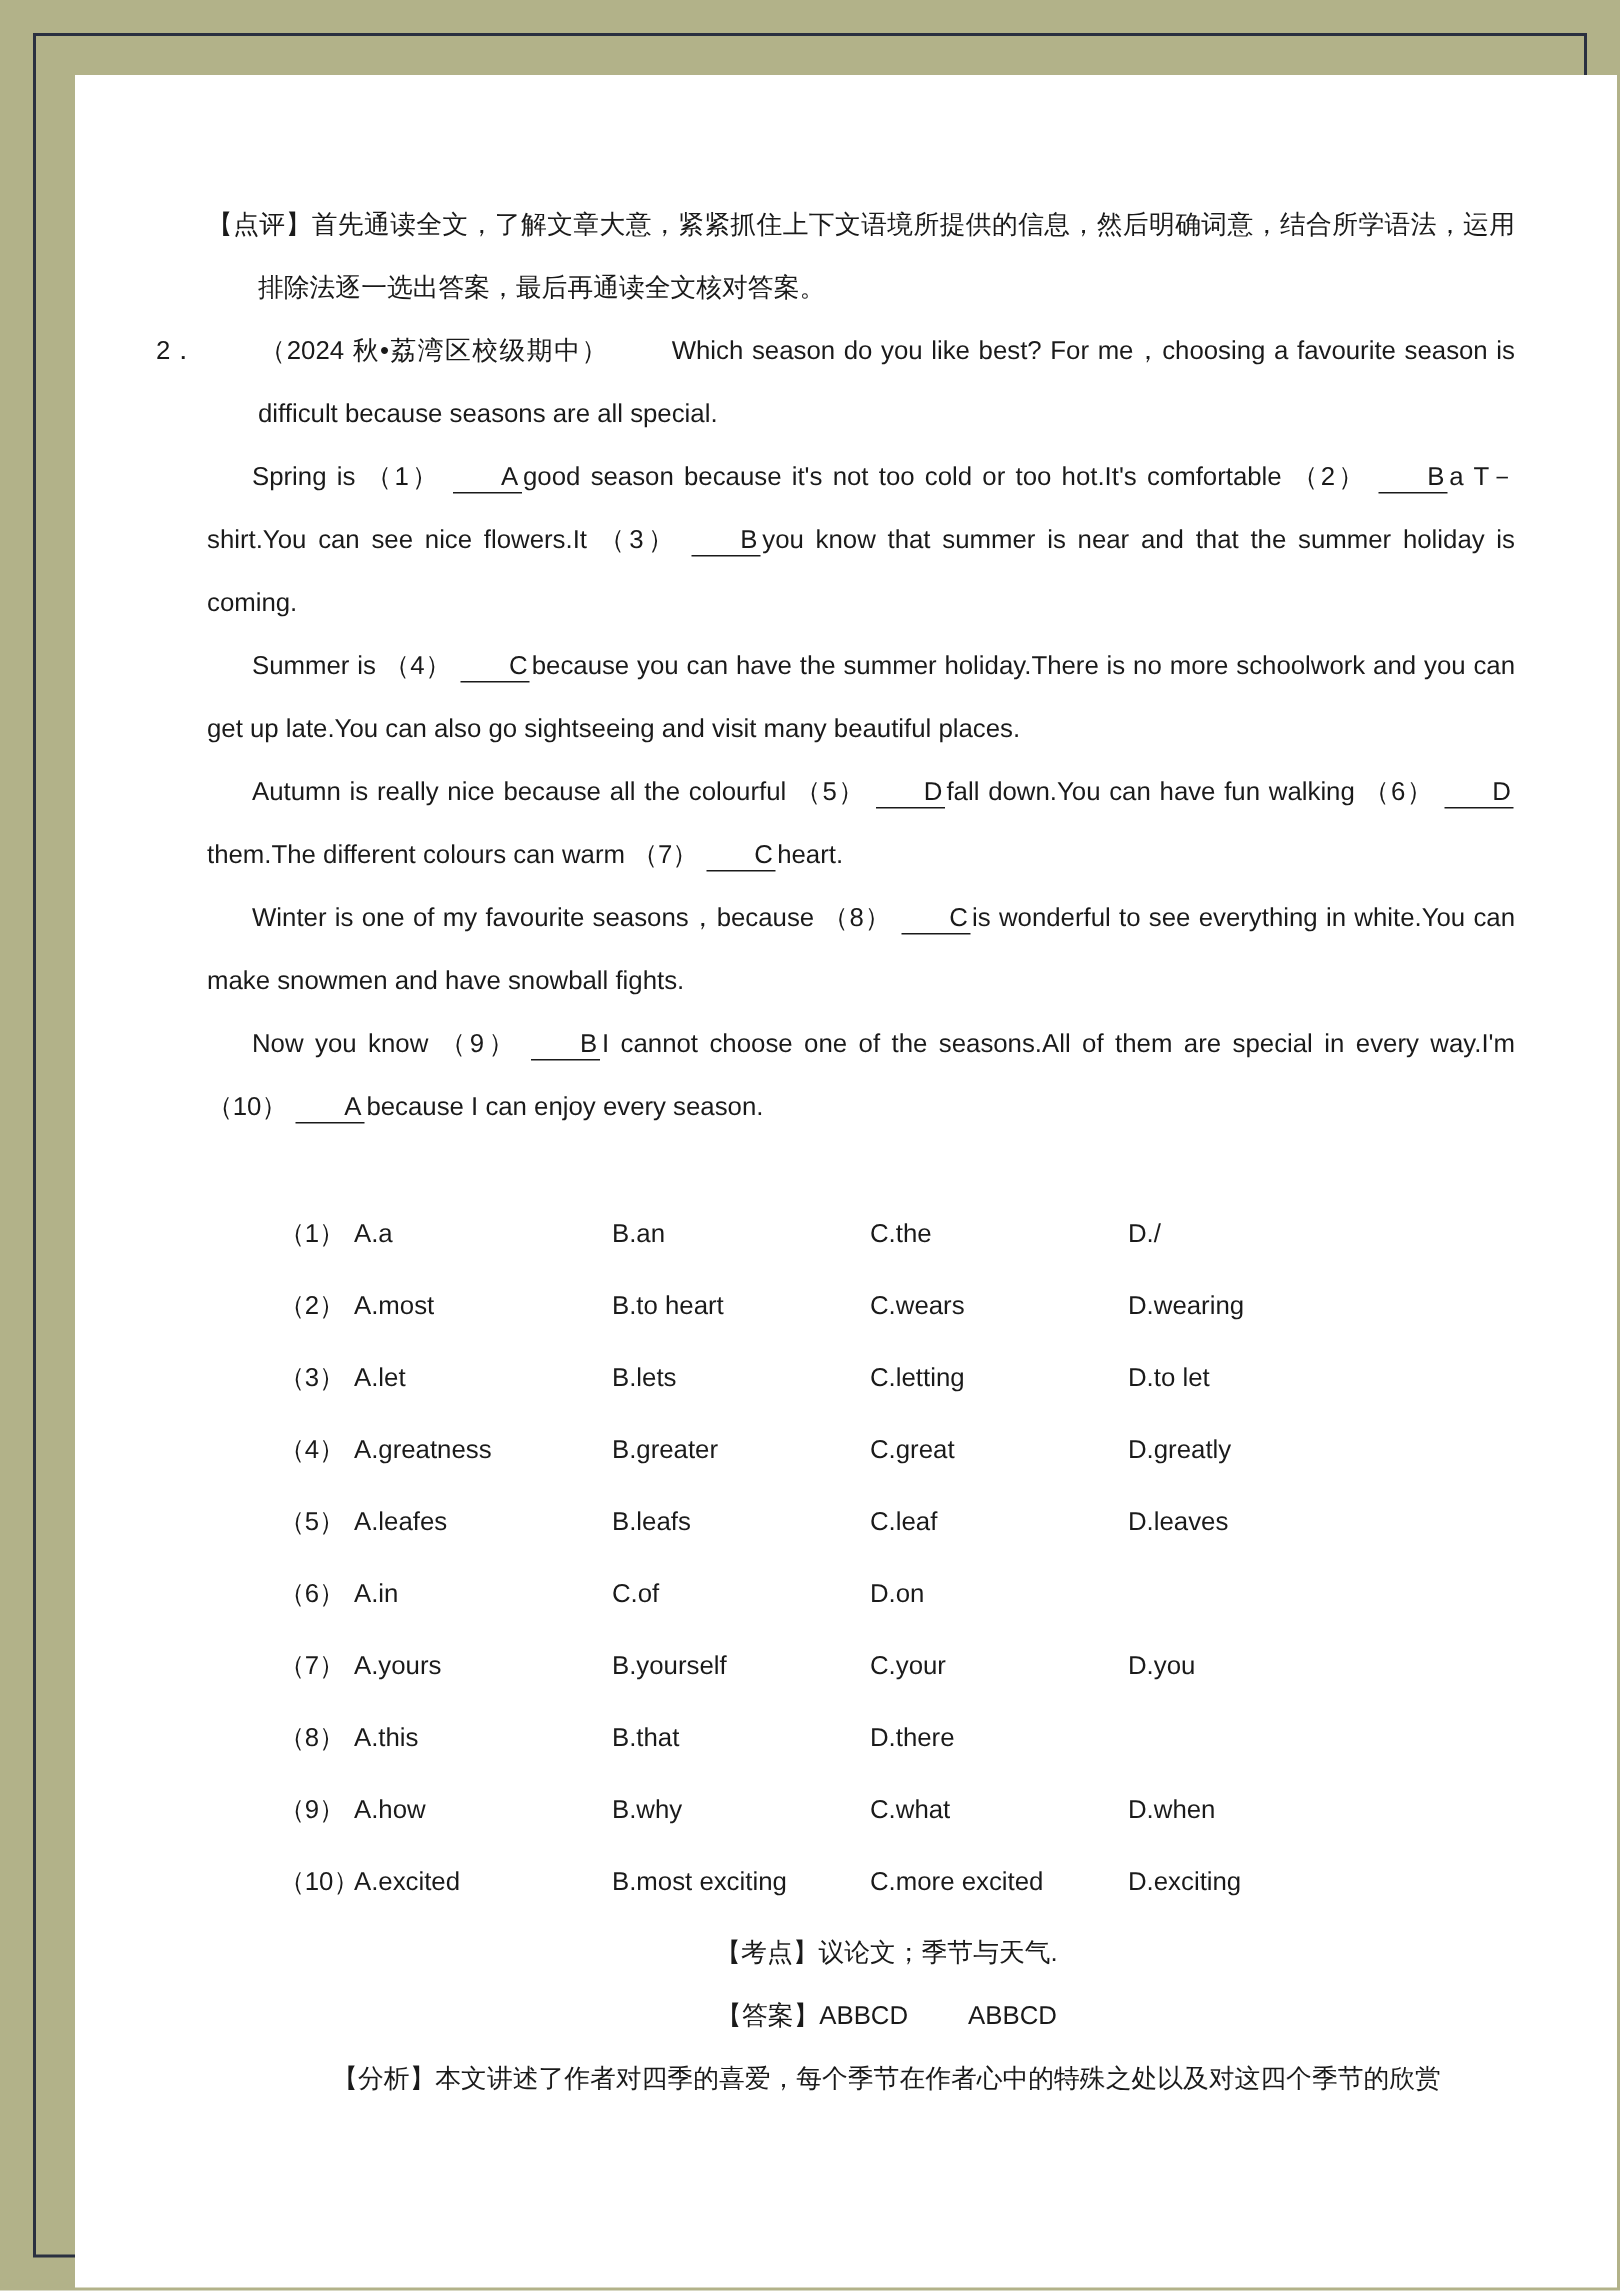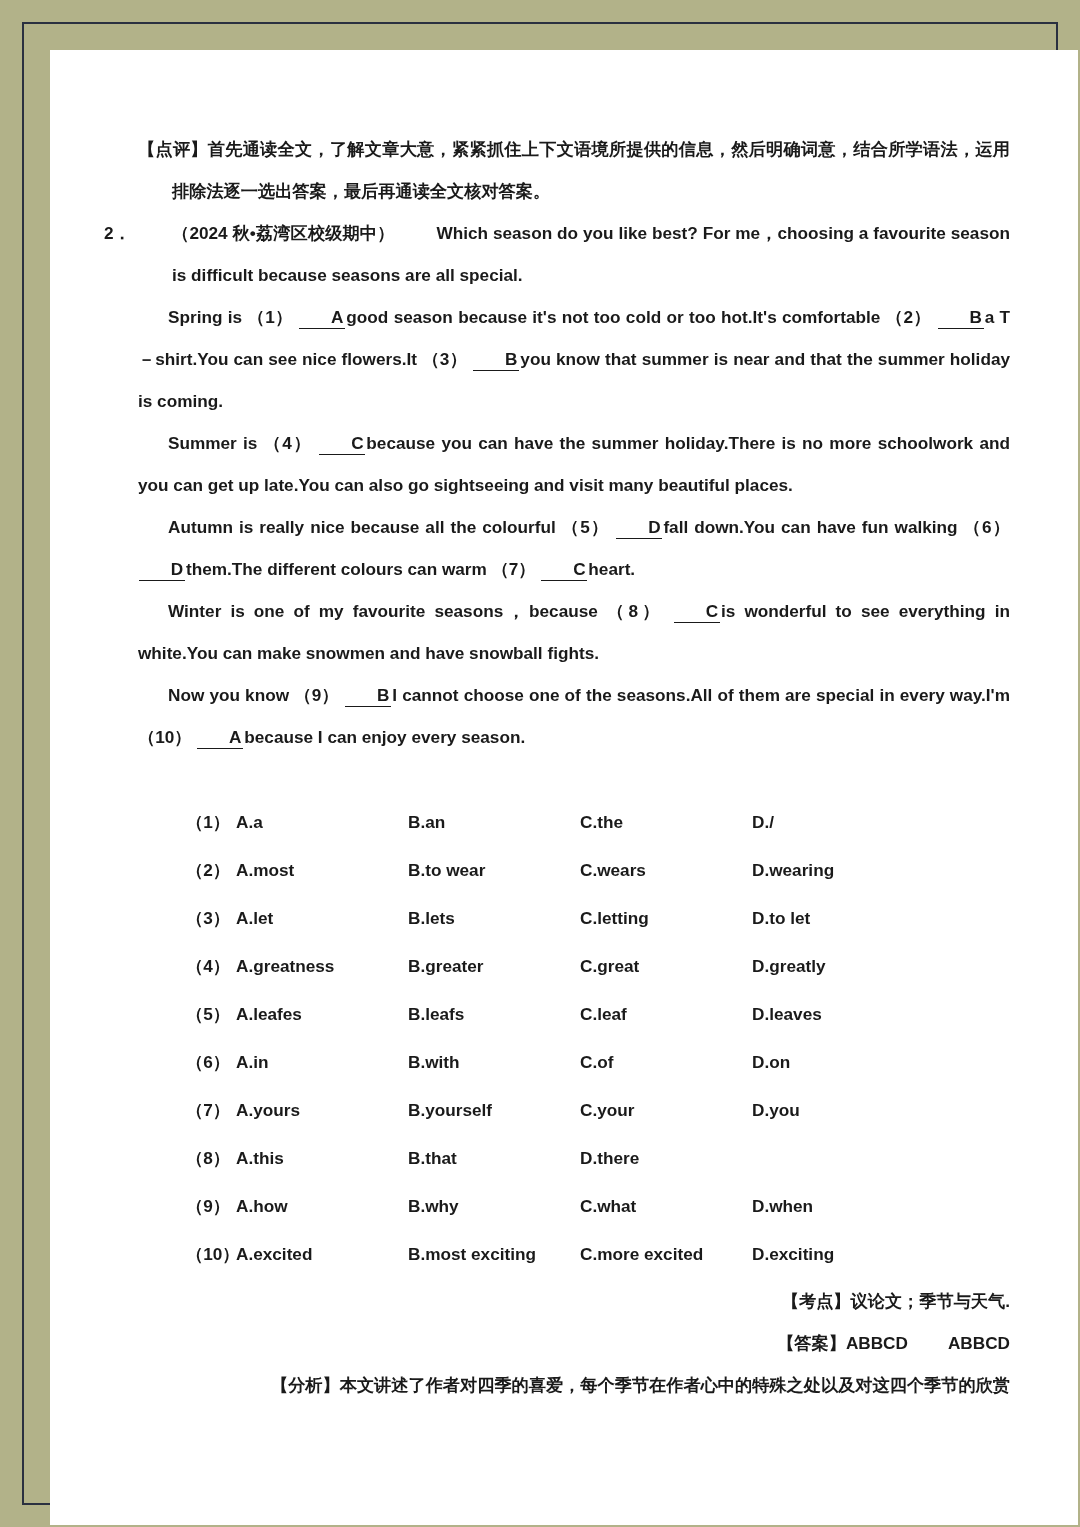--- a/index.html
+++ b/index.html
@@ -34,21 +34,20 @@
     overflow: hidden;
   }
   .doc-body {
     position: absolute;
     left: 88px;
     top: 78px;
     width: 872px;
     color: #1a1a1a;
     font-size: 17.2px;
     line-height: 42px;
-    font-weight: bold;
   }
 
   
   p {
     margin: 0;
     text-align: justify;
     text-justify: inter-word;
   }
   .hang {
     padding-left: 34px;
@@ -102,21 +101,21 @@
   .opt-cell:last-child {
     flex: 0 0 auto;
   }
 
   
   .meta {
     padding-left: 34px;
     margin-top: 2px;
   }
   .meta p {
-    text-align: right;
+    text-align: center;
   }
   .ans-spacer {
     display: inline-block;
     width: 40px;
   }
 </style>
 </head>
 <body>
 
 <div class="page-frame">
@@ -139,21 +138,21 @@
           <div class="opt-row">
             <span class="opt-idx">（1）</span>
             <span class="opt-cell">A.a</span>
             <span class="opt-cell">B.an</span>
             <span class="opt-cell">C.the</span>
             <span class="opt-cell">D./</span>
           </div>
           <div class="opt-row">
             <span class="opt-idx">（2）</span>
             <span class="opt-cell">A.most</span>
-            <span class="opt-cell">B.to wear</span>
+            <span class="opt-cell">B.to heart</span>
             <span class="opt-cell">C.wears</span>
             <span class="opt-cell">D.wearing</span>
           </div>
           <div class="opt-row">
             <span class="opt-idx">（3）</span>
             <span class="opt-cell">A.let</span>
             <span class="opt-cell">B.lets</span>
             <span class="opt-cell">C.letting</span>
             <span class="opt-cell">D.to let</span>
           </div>
@@ -167,21 +166,20 @@
           <div class="opt-row">
             <span class="opt-idx">（5）</span>
             <span class="opt-cell">A.leafes</span>
             <span class="opt-cell">B.leafs</span>
             <span class="opt-cell">C.leaf</span>
             <span class="opt-cell">D.leaves</span>
           </div>
           <div class="opt-row">
             <span class="opt-idx">（6）</span>
             <span class="opt-cell">A.in</span>
-            <span class="opt-cell">B.with</span>
             <span class="opt-cell">C.of</span>
             <span class="opt-cell">D.on</span>
           </div>
           <div class="opt-row">
             <span class="opt-idx">（7）</span>
             <span class="opt-cell">A.yours</span>
             <span class="opt-cell">B.yourself</span>
             <span class="opt-cell">C.your</span>
             <span class="opt-cell">D.you</span>
           </div>

